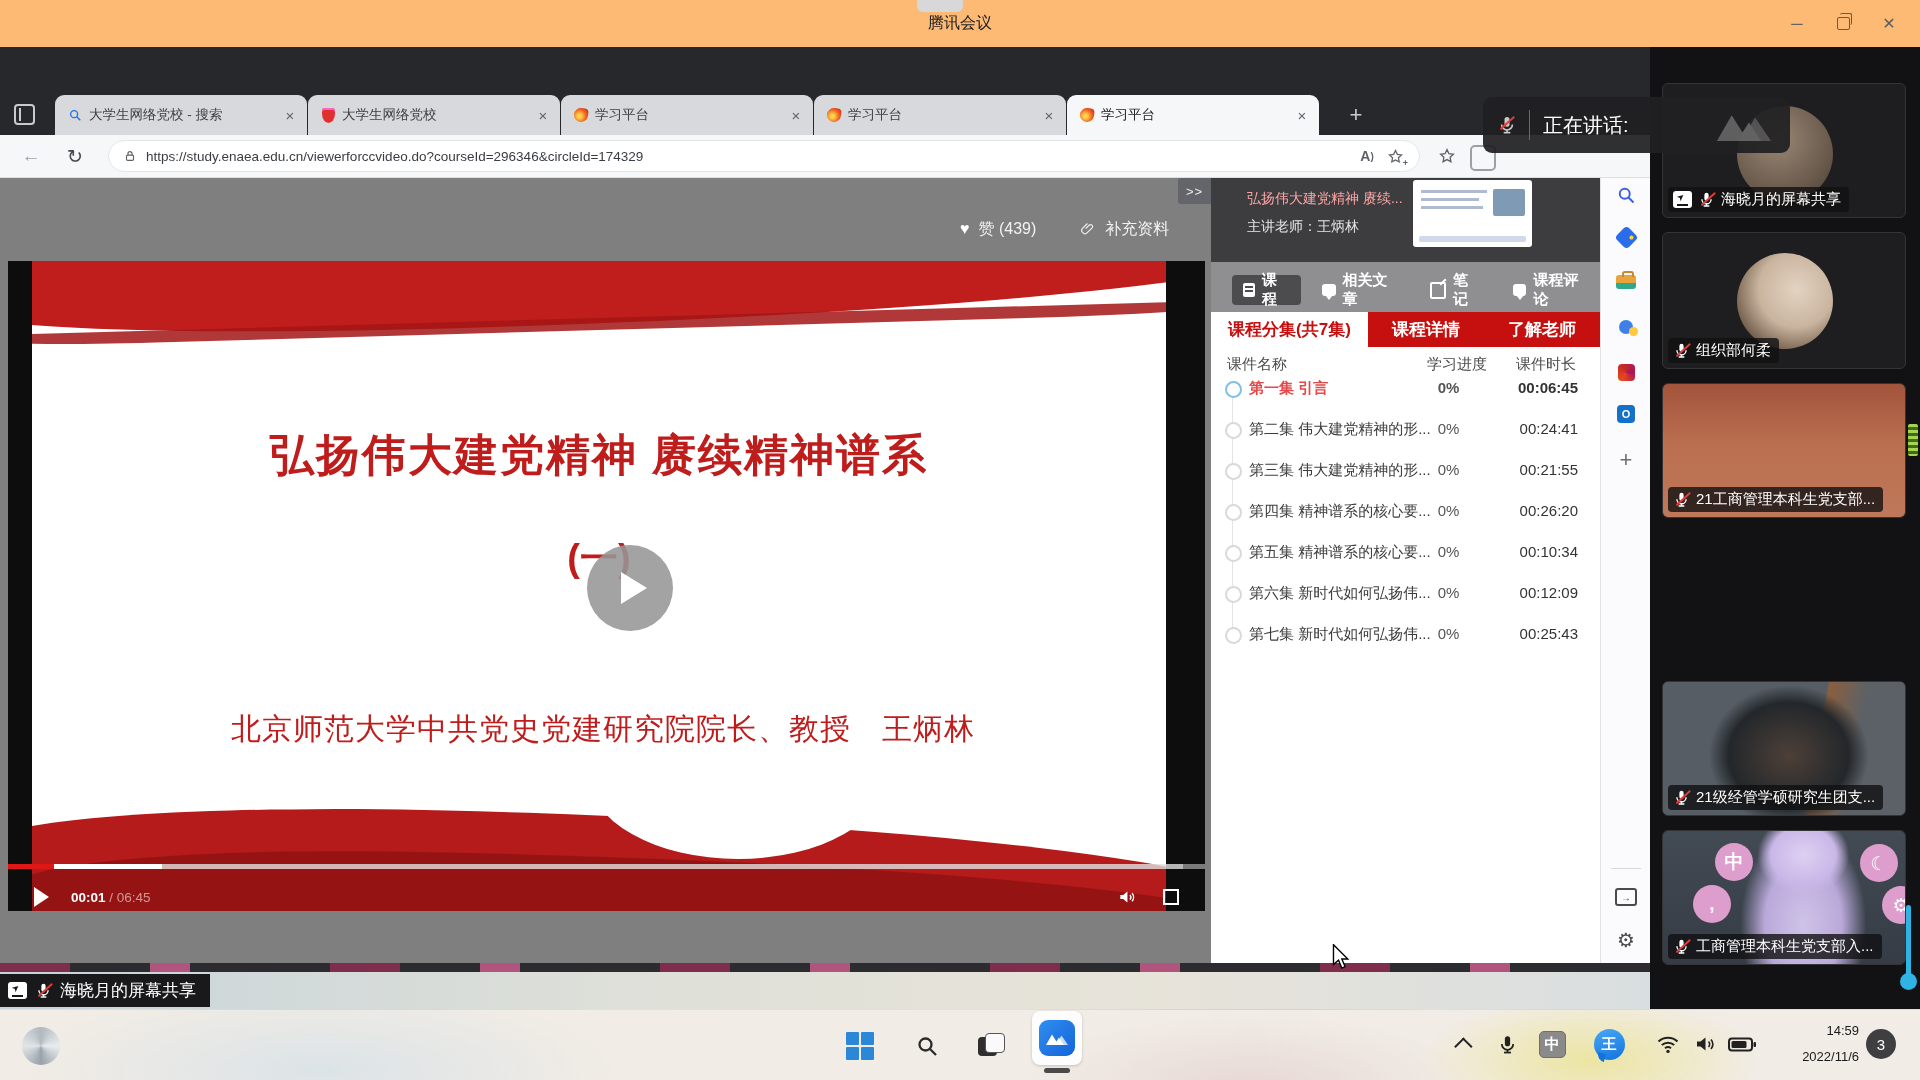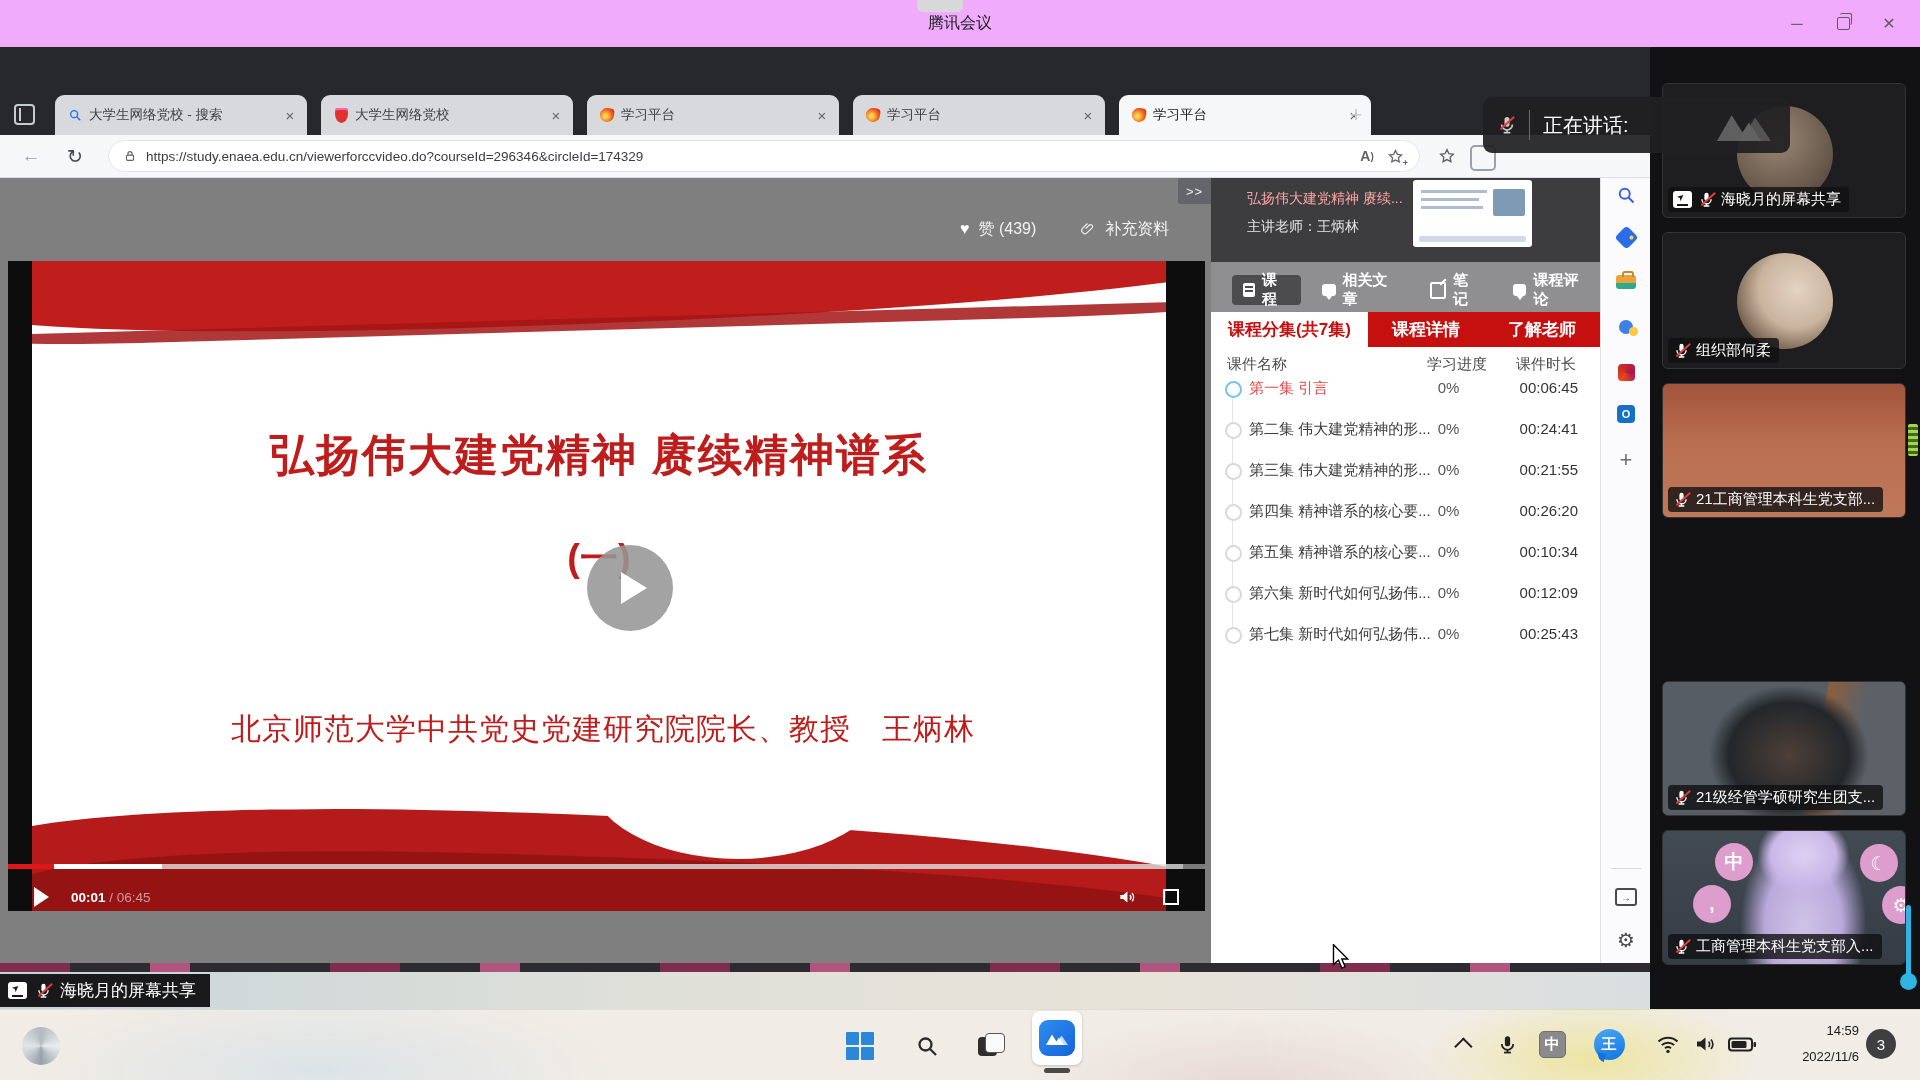--- a/index.html
+++ b/index.html
@@ -1,34 +1,34 @@
 <!DOCTYPE html>
 <html><head>
 <meta charset="utf-8">
 <style>
   html,body{margin:0;padding:0;}
   body{width:1920px;height:1080px;overflow:hidden;font-family:"Liberation Sans","DejaVu Sans",sans-serif;background:#111;position:relative;}
   svg.ic{display:block;}
 
   
-  #titlebar{position:absolute;left:0;top:0;width:1920px;height:54px;background:#f0abfc;}
+  #titlebar{position:absolute;left:0;top:0;width:1920px;height:54px;background:#fdba74;}
   #tb-grip{position:absolute;left:917px;top:0;width:46px;height:12px;background:#d8d8d8;border-radius:0 0 6px 6px;}
   #tb-title{position:absolute;left:0;top:0;width:100%;height:47px;display:flex;align-items:center;justify-content:center;font-size:16px;color:#1b1b1b;}
   .tb-btns{position:absolute;right:8px;top:0;height:47px;display:flex;align-items:center;}
   .tb-btn{width:46px;height:40px;display:flex;align-items:center;justify-content:center;color:#5a5d61;font-size:16px;}
   .restore-glyph{width:11px;height:11px;border:1.6px solid #5a5d61;border-radius:2px;position:relative;}
   .restore-glyph:before{content:"";position:absolute;left:2.6px;top:-5px;width:11px;height:11px;border:1.6px solid #5a5d61;border-radius:2px;border-left:none;border-bottom:none;}
 
   
   #win-dark{position:absolute;left:0;top:47px;width:1650px;height:48px;background:#26282c;}
   #tabrow{position:absolute;left:0;top:95px;width:1650px;height:40px;background:#26282c;display:flex;align-items:flex-end;}
   #tab-actions{position:absolute;left:14px;top:104px;width:26px;height:24px;}
   #tab-actions .sq{width:17px;height:17px;border:2px solid #c6cad1;border-radius:4px;position:relative;}
   #tab-actions .sq:before{content:"";position:absolute;left:3px;top:2px;bottom:2px;width:2px;background:#c6cad1;}
-  .tabs-strip{position:absolute;left:55px;top:95px;height:40px;display:flex;gap:14px;}
+  .tabs-strip{position:absolute;left:55px;top:95px;height:40px;display:flex;gap:1px;}
   .tab{width:252px;height:40px;background:#d7d9dd;display:flex;align-items:center;padding:0 8px 0 12px;box-sizing:border-box;border-radius:9px 9px 0 0;}
   .tab.active{background:#f6f7f8;}
   .tab .title{flex:1;font-size:13.5px;color:#3c4043;white-space:nowrap;overflow:hidden;text-overflow:ellipsis;margin:0 6px;}
   .tab.active .title{color:#202124;}
   .tab .close{width:18px;height:18px;border-radius:50%;display:flex;align-items:center;justify-content:center;color:#5f6368;font-size:15px;line-height:1;}
   .fav{width:16px;height:16px;display:flex;align-items:center;justify-content:center;flex:0 0 auto;}
   .fav-shield{width:13px;height:15px;background:#e03131;border-radius:3px 3px 50% 50%/3px 3px 62% 62%;box-shadow:inset 0 2px 0 #f6b;}
   .fav-flame{width:14px;height:14px;border-radius:50% 4px 50% 50%;background:radial-gradient(circle at 40% 60%,#ffd24d 15%,#f0661f 55%,#d6301d 85%);transform:rotate(8deg);}
   #newtab{position:absolute;left:1342px;top:101px;width:28px;height:28px;color:#c9cdd2;font-size:22px;display:flex;align-items:center;justify-content:center;}
 
@@ -410,21 +410,21 @@
       <div class="sub active">课程分集(共7集)</div>
       <div class="sub">课程详情</div>
       <div class="sub">了解老师</div>
     </div>
     <div id="ep-table">
       <div class="th" style="left:16px;text-align:center;">课件名称</div>
       <div class="th" style="left:216px;">学习进度</div>
       <div class="th" style="left:305px;">课件时长</div>
       <div id="ep-line"></div>
 
-      <div class="ep-row" style="top:30px;">
+      <div class="ep-row" style="top:30px;font-weight:bold;">
         <span class="dot sel"></span>
         <span class="ep-name red">第一集 引言</span>
         <span class="ep-prog">0%</span>
         <span class="ep-dur">00:06:45</span>
       </div>
       <div class="ep-row" style="top:71px;">
         <span class="dot"></span>
         <span class="ep-name">第二集 伟大建党精神的形...</span>
         <span class="ep-prog">0%</span>
         <span class="ep-dur">00:24:41</span>

